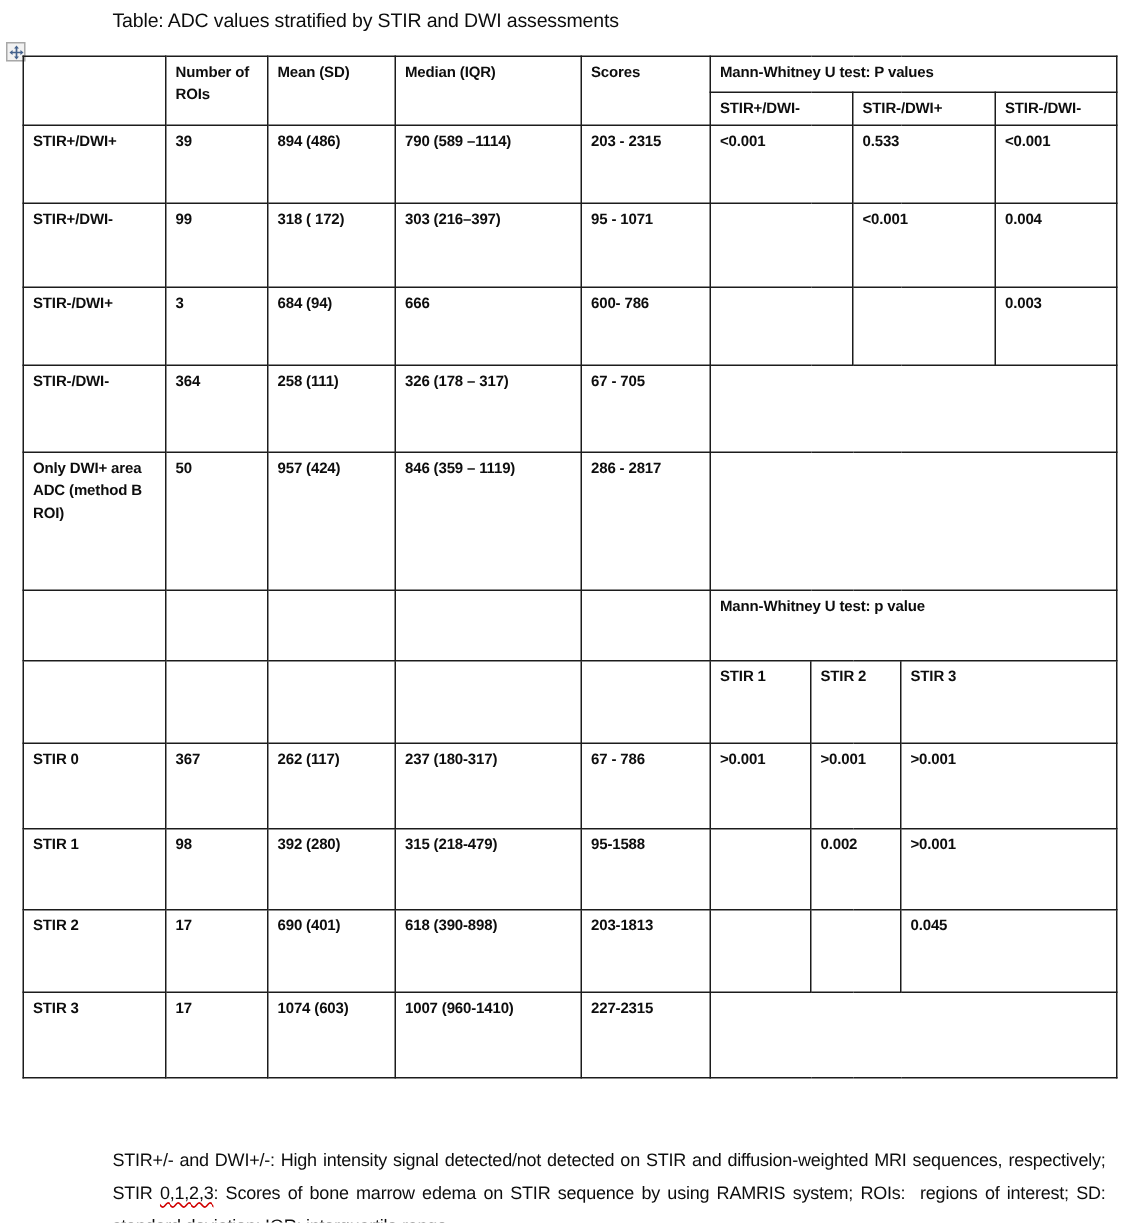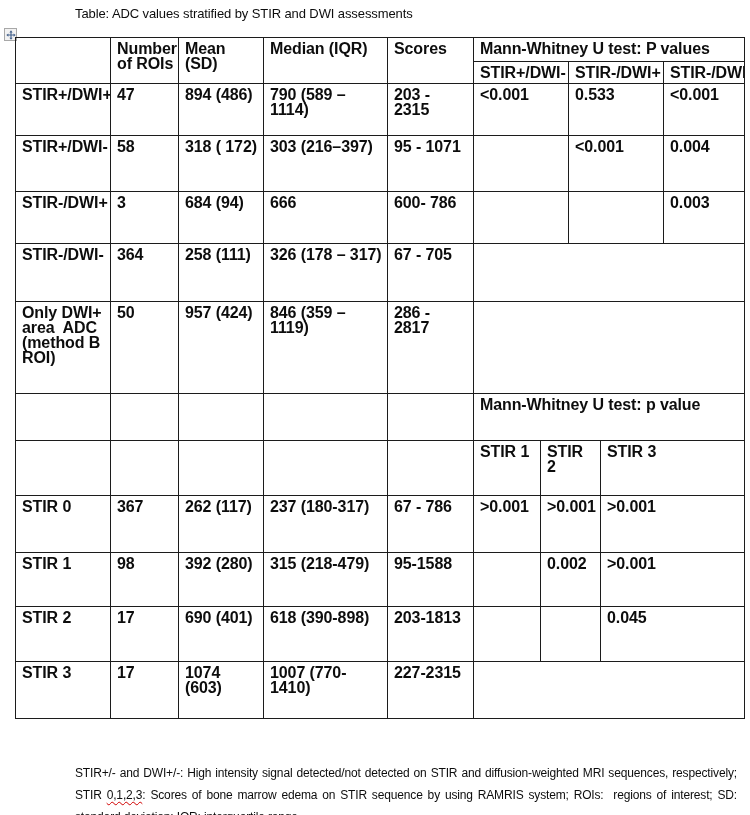--- a/index.html
+++ b/index.html
@@ -23,21 +23,21 @@
     display:flex; align-items:center; justify-content:center;
     box-sizing:border-box;
     cursor:move;
   }
   .move-handle svg { width:10px; height:10px; display:block; }
 
   table.adc {
     position:absolute; left:15px; top:37px;
     border-collapse:collapse; table-layout:fixed;
     width:729px;
-    font-size:16px; font-weight:bold; color:#0d0d0d;
+    font-size:10px; font-weight:bold; color:#0d0d0d;
   }
   table.adc td {
     border:1px solid #1c1c1c;
     padding:3px 4px 2px 6px;
     vertical-align:top;
     overflow:hidden;
     line-height:15px;
     letter-spacing:-0.1px;
   }
   td.lbl { vertical-align:middle; white-space:pre-wrap; }
@@ -111,32 +111,32 @@
     <td colspan="5">Mann-Whitney U test: P values</td>
   </tr>
   <tr class="h-hdr2">
     <td colspan="2">STIR+/DWI-</td>
     <td colspan="2">STIR-/DWI+</td>
     <td>STIR-/DWI-</td>
   </tr>
 
   <tr class="rh-1">
     <td class="lbl">STIR+/DWI+</td>
-    <td>47</td>
+    <td>39</td>
     <td>894 (486)</td>
     <td>790 (589 –1114)</td>
     <td>203 - 2315</td>
     <td colspan="2">&lt;0.001</td>
     <td colspan="2">0.533</td>
     <td>&lt;0.001</td>
   </tr>
 
   <tr class="rh-2">
     <td class="lbl">STIR+/DWI-</td>
-    <td>58</td>
+    <td>99</td>
     <td>318 ( 172)</td>
     <td>303 (216–397)</td>
     <td>95 - 1071</td>
     <td colspan="2"></td>
     <td colspan="2">&lt;0.001</td>
     <td>0.004</td>
   </tr>
 
   <tr class="rh-3">
     <td class="lbl">STIR-/DWI+</td>
@@ -217,20 +217,20 @@
     <td>203-1813</td>
     <td></td>
     <td colspan="2"></td>
     <td colspan="2">0.045</td>
   </tr>
 
   <tr class="rh-11">
     <td class="lbl-top">STIR 3</td>
     <td>17</td>
     <td>1074 (603)</td>
-    <td>1007 (770-1410)</td>
+    <td>1007 (960-1410)</td>
     <td>227-2315</td>
     <td colspan="5"></td>
   </tr>
 </tbody>
   </table>
 
 <div class="footnote"><span>STIR+/- and DWI+/-: High intensity signal detected/not detected on STIR and diffusion-weighted MRI sequences, respectively; STIR </span><span class="spellcheck">0,1,2,3</span><span>: Scores of bone marrow edema on STIR sequence by using RAMRIS system; ROIs:  regions of interest; SD:  standard deviation; IQR: interquartile range.</span></div>
 
 </body></html>

